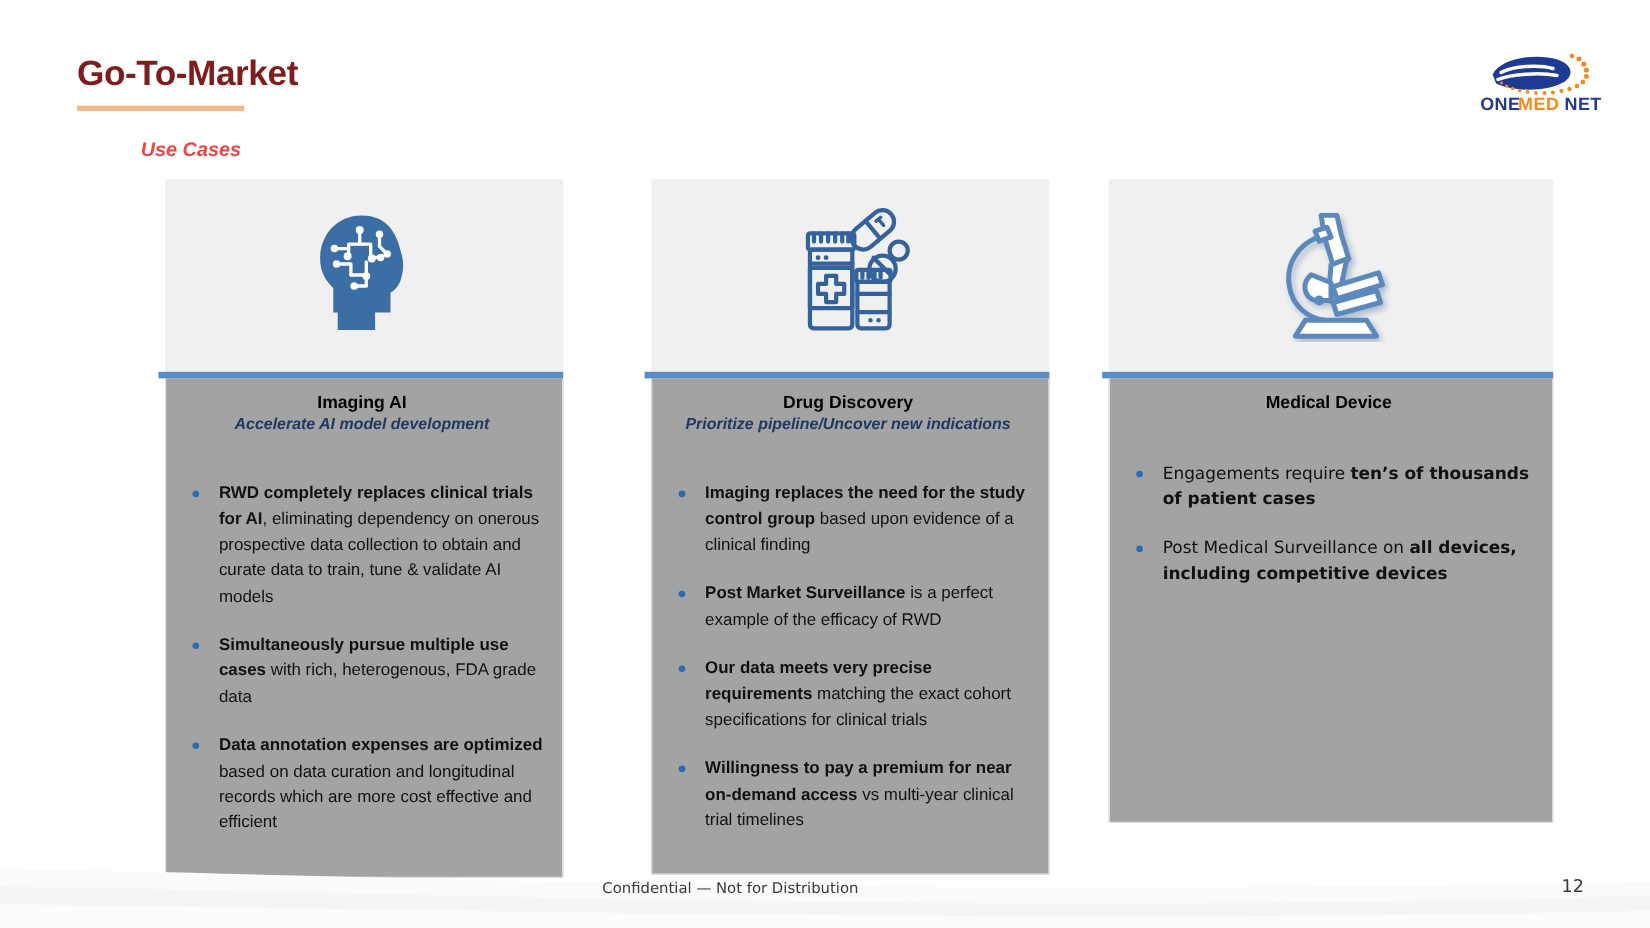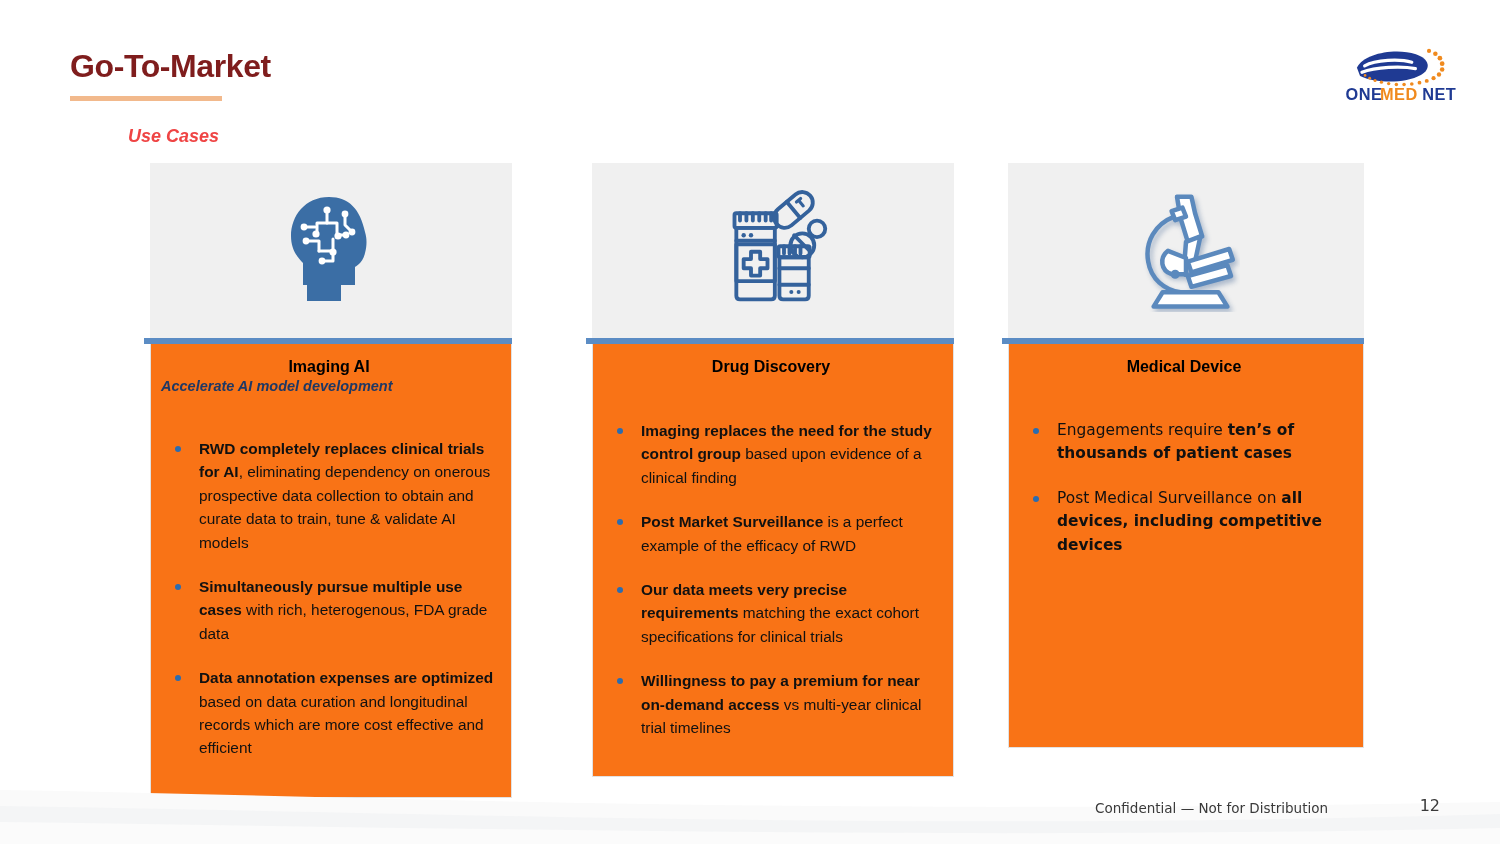--- a/index.html
+++ b/index.html
@@ -33,47 +33,47 @@
   
   .logo { position:absolute; right:30px; top:36px; width:140px; height:68px; }
 
   
   .cards { position:absolute; left:0; top:163px; width:1500px; }
   .card {
     position:absolute; top:0; width:362px;
   }
   .card.c1 { left:150px; }
   .card.c2 { left:592px; }
-  .card.c3 { left:1008px; width:356px; }
+  .card.c3 { left:1008px; width:404px; }
 
   .card-icon-area {
     height:175px; background:#f0f0f0;
     display:flex; align-items:center; justify-content:center;
     position:relative;
   }
   .blue-bar {
     height:6px; background:#5b8cc4;
     position:relative; left:-6px; width:calc(100% + 6px);
   }
   .card-body {
-    background:#f97316;
+    background:#a3a3a3;
     border:1px solid #e2e2e2; border-top:none;
     padding:14px 14px 16px 10px;
     min-height:420px;
   }
   .card.c1 .card-body { min-height:420px; }
   .card.c2 .card-body { min-height:420px; }
   .card.c3 .card-body { min-height:404px; }
 
   .card-title {
     text-align:center; font-size:16px; font-weight:bold; color:#000;
     margin-bottom:2px;
   }
   .card-tagline {
-    font-size:14.5px; font-weight:bold; font-style:italic;
+    text-align:center; font-size:14.5px; font-weight:bold; font-style:italic;
     color:#1f3864; margin-bottom:16px;
   }
 
   ul.bullets { list-style:none;margin-top:43px; }
   ul.bullets li {
     position:relative; padding-left:38px; margin-bottom:21px;
     font-size:15.4px; line-height:1.52; color:#111;
   }
   ul.bullets li::before {
     content:""; position:absolute; left:14px; top:9px;
@@ -86,21 +86,21 @@
     margin-bottom:22px;
   }
   .alt-font li::before {
     left:12px; top:7px; width:11px; height:11px; background:#1a7fd4;
   }
   b { font-weight:bold; }
 
   
   .footer-note {
     position:absolute; left:0; top:800px; width:1328px;
-    text-align:right; font-size:13.5px; color:#3a3a3a;
+    text-align:center; font-size:13.5px; color:#3a3a3a;
     font-family:"DejaVu Sans", sans-serif;
   }
   .page-num {
     position:absolute; right:60px; top:796px;
     font-size:16px; color:#3a3a3a;
     font-family:"DejaVu Sans", sans-serif;
   }
 </style>
 </head>
 <body>
@@ -220,20 +220,21 @@
           <circle cx="108" cy="43" r="9"></circle>
 
           <circle cx="92" cy="63" r="13" transform="translate(0,-2)"></circle>
           <path d="M83 52 L101 70" transform="translate(0,-2)"></path>
         </svg>
       </span>
     </div>
     <div class="blue-bar"></div>
     <div class="card-body">
       <div class="card-title">Drug Discovery</div>
+      <div class="card-tagline">Prioritize pipeline/Uncover new indications</div>
       <ul class="bullets">
         <li><b>Imaging replaces the need for the study control group</b><span> based upon evidence of a clinical finding</span></li>
         <li><b>Post Market Surveillance</b><span> is a perfect example of the efficacy of RWD</span></li>
         <li><b>Our data meets very precise requirements</b><span> matching the exact cohort specifications for clinical trials</span></li>
         <li><b>Willingness to pay a premium for near on-demand access</b><span> vs multi-year clinical trial timelines</span></li>
       </ul>
     </div>
   </div>
 
   <div class="card c3">

